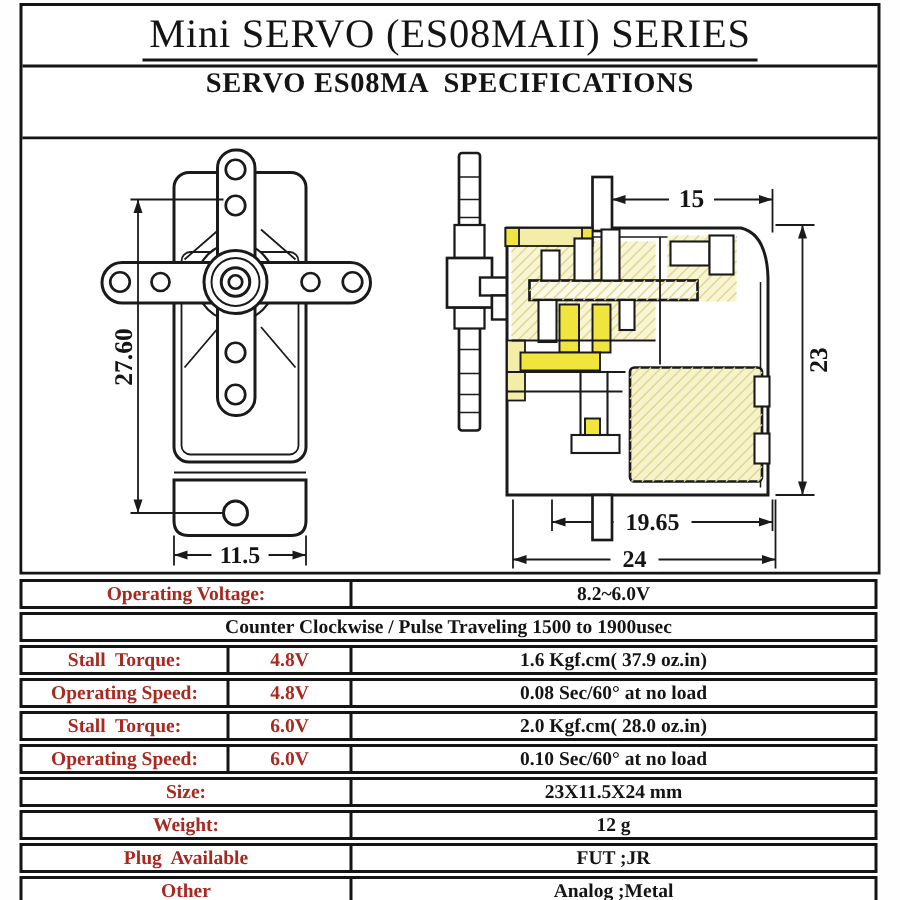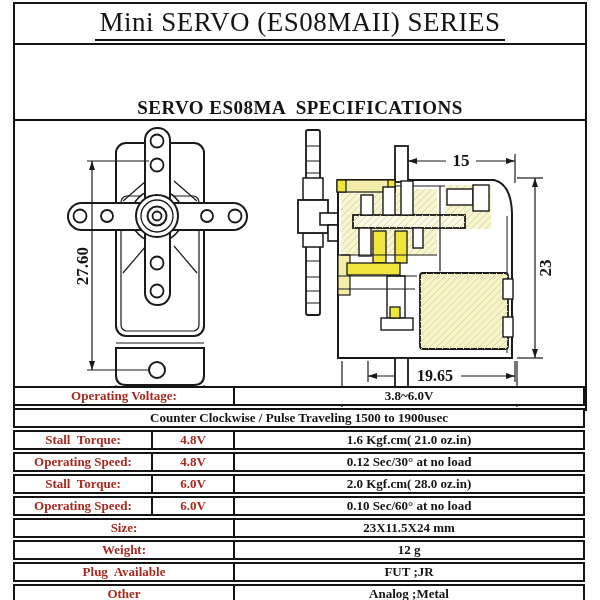--- a/index.html
+++ b/index.html
@@ -5,21 +5,21 @@
   :root { --red:#A8291F; --ink:#141414; }
   html,body { margin:0; padding:0; background:#ffffff; }
   .canvas { position:relative; width:600px; height:600px; background:#fefefe;
             font-family:"Liberation Serif","DejaVu Serif",serif; color:var(--ink); overflow:hidden; }
 
   
   .main-frame { position:absolute; left:13px; top:2px; width:570px; border:2px solid var(--ink); background:#fff; }
   .title-row { height:39px; border-bottom:2px solid var(--ink); display:flex; align-items:center; justify-content:center; }
   .title-text { font-size:27px; font-weight:normal; letter-spacing:.5px; border-bottom:2px solid var(--ink);
                 padding:0 4px 1px 4px; white-space:pre; }
-  .subtitle-row { height:46px; border-bottom:2px solid var(--ink); display:flex; align-items:flex-end; justify-content:center;margin-top:28px; }
+  .subtitle-row { height:46px; border-bottom:2px solid var(--ink); display:flex; align-items:flex-start; justify-content:center; }
   .subtitle-text { font-size:19px; font-weight:bold; letter-spacing:.5px; white-space:pre; }
   .drawing-row { position:relative; height:288px; overflow:hidden; background:#fff; }
   .drawing-row svg { position:absolute; top:0; }
   svg text { font-family:"Liberation Serif","DejaVu Serif",serif; font-weight:bold; fill:var(--ink); }
 
   
   .spec-table { position:absolute; left:13px; top:386px; width:572px; height:213px;
                 display:flex; flex-direction:column; gap:2px; }
   .spec-row { flex:1; display:flex; border:2px solid var(--ink); background:#fff; box-sizing:border-box;text-align:right; }
   .cell { display:flex; align-items:center; justify-content:center; font-weight:bold; font-size:13px;
@@ -192,34 +192,34 @@
         <text x="250" y="153" font-size="17" text-anchor="middle" transform="rotate(-90 250 147)">23</text>
         <text x="140" y="260" font-size="16" text-anchor="middle">19.65</text>
         <text x="128" y="285" font-size="16" text-anchor="middle">24</text>
       </svg>
     </div>
   </div>
 
   <div class="spec-table" id="spec-table">
       <div class="spec-row">
         <div class="cell c-label-wide">Operating Voltage:</div>
-        <div class="cell c-value">3.8~6.0V</div>
+        <div class="cell c-value">8.2~6.0V</div>
       </div>
       <div class="spec-row">
         <div class="cell c-value">Counter Clockwise / Pulse Traveling 1500 to 1900usec</div>
       </div>
       <div class="spec-row">
         <div class="cell c-label">Stall  Torque:</div>
         <div class="cell c-volt">4.8V</div>
-        <div class="cell c-value">1.6 Kgf.cm( 21.0 oz.in)</div>
+        <div class="cell c-value">1.6 Kgf.cm( 37.9 oz.in)</div>
       </div>
       <div class="spec-row">
         <div class="cell c-label">Operating Speed:</div>
         <div class="cell c-volt">4.8V</div>
-        <div class="cell c-value">0.12 Sec/30° at no load</div>
+        <div class="cell c-value">0.08 Sec/60° at no load</div>
       </div>
       <div class="spec-row">
         <div class="cell c-label">Stall  Torque:</div>
         <div class="cell c-volt">6.0V</div>
         <div class="cell c-value">2.0 Kgf.cm( 28.0 oz.in)</div>
       </div>
       <div class="spec-row">
         <div class="cell c-label">Operating Speed:</div>
         <div class="cell c-volt">6.0V</div>
         <div class="cell c-value">0.10 Sec/60° at no load</div>

